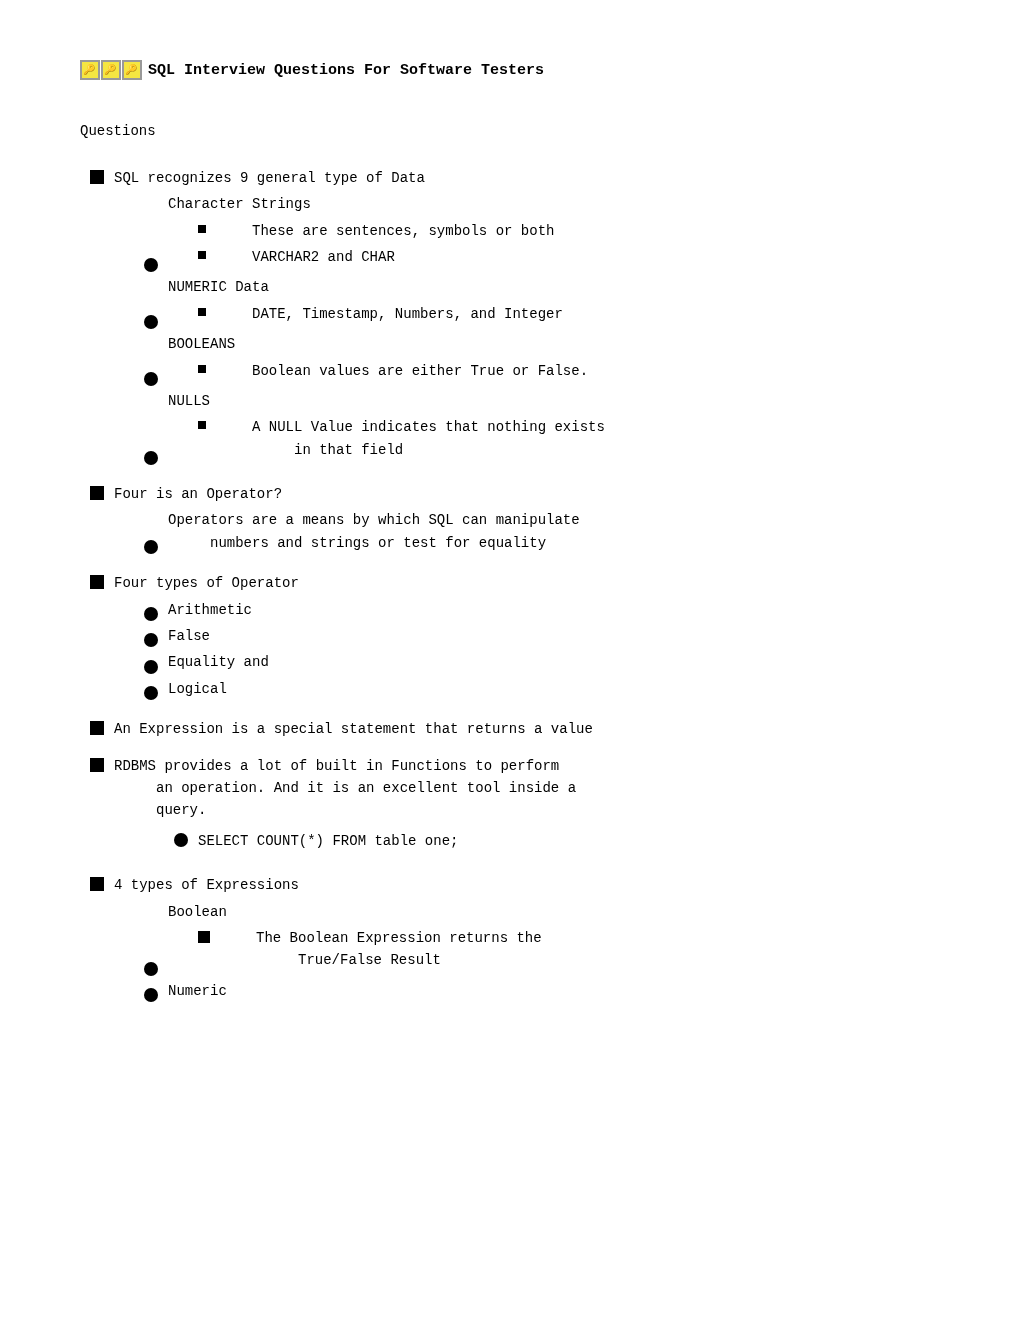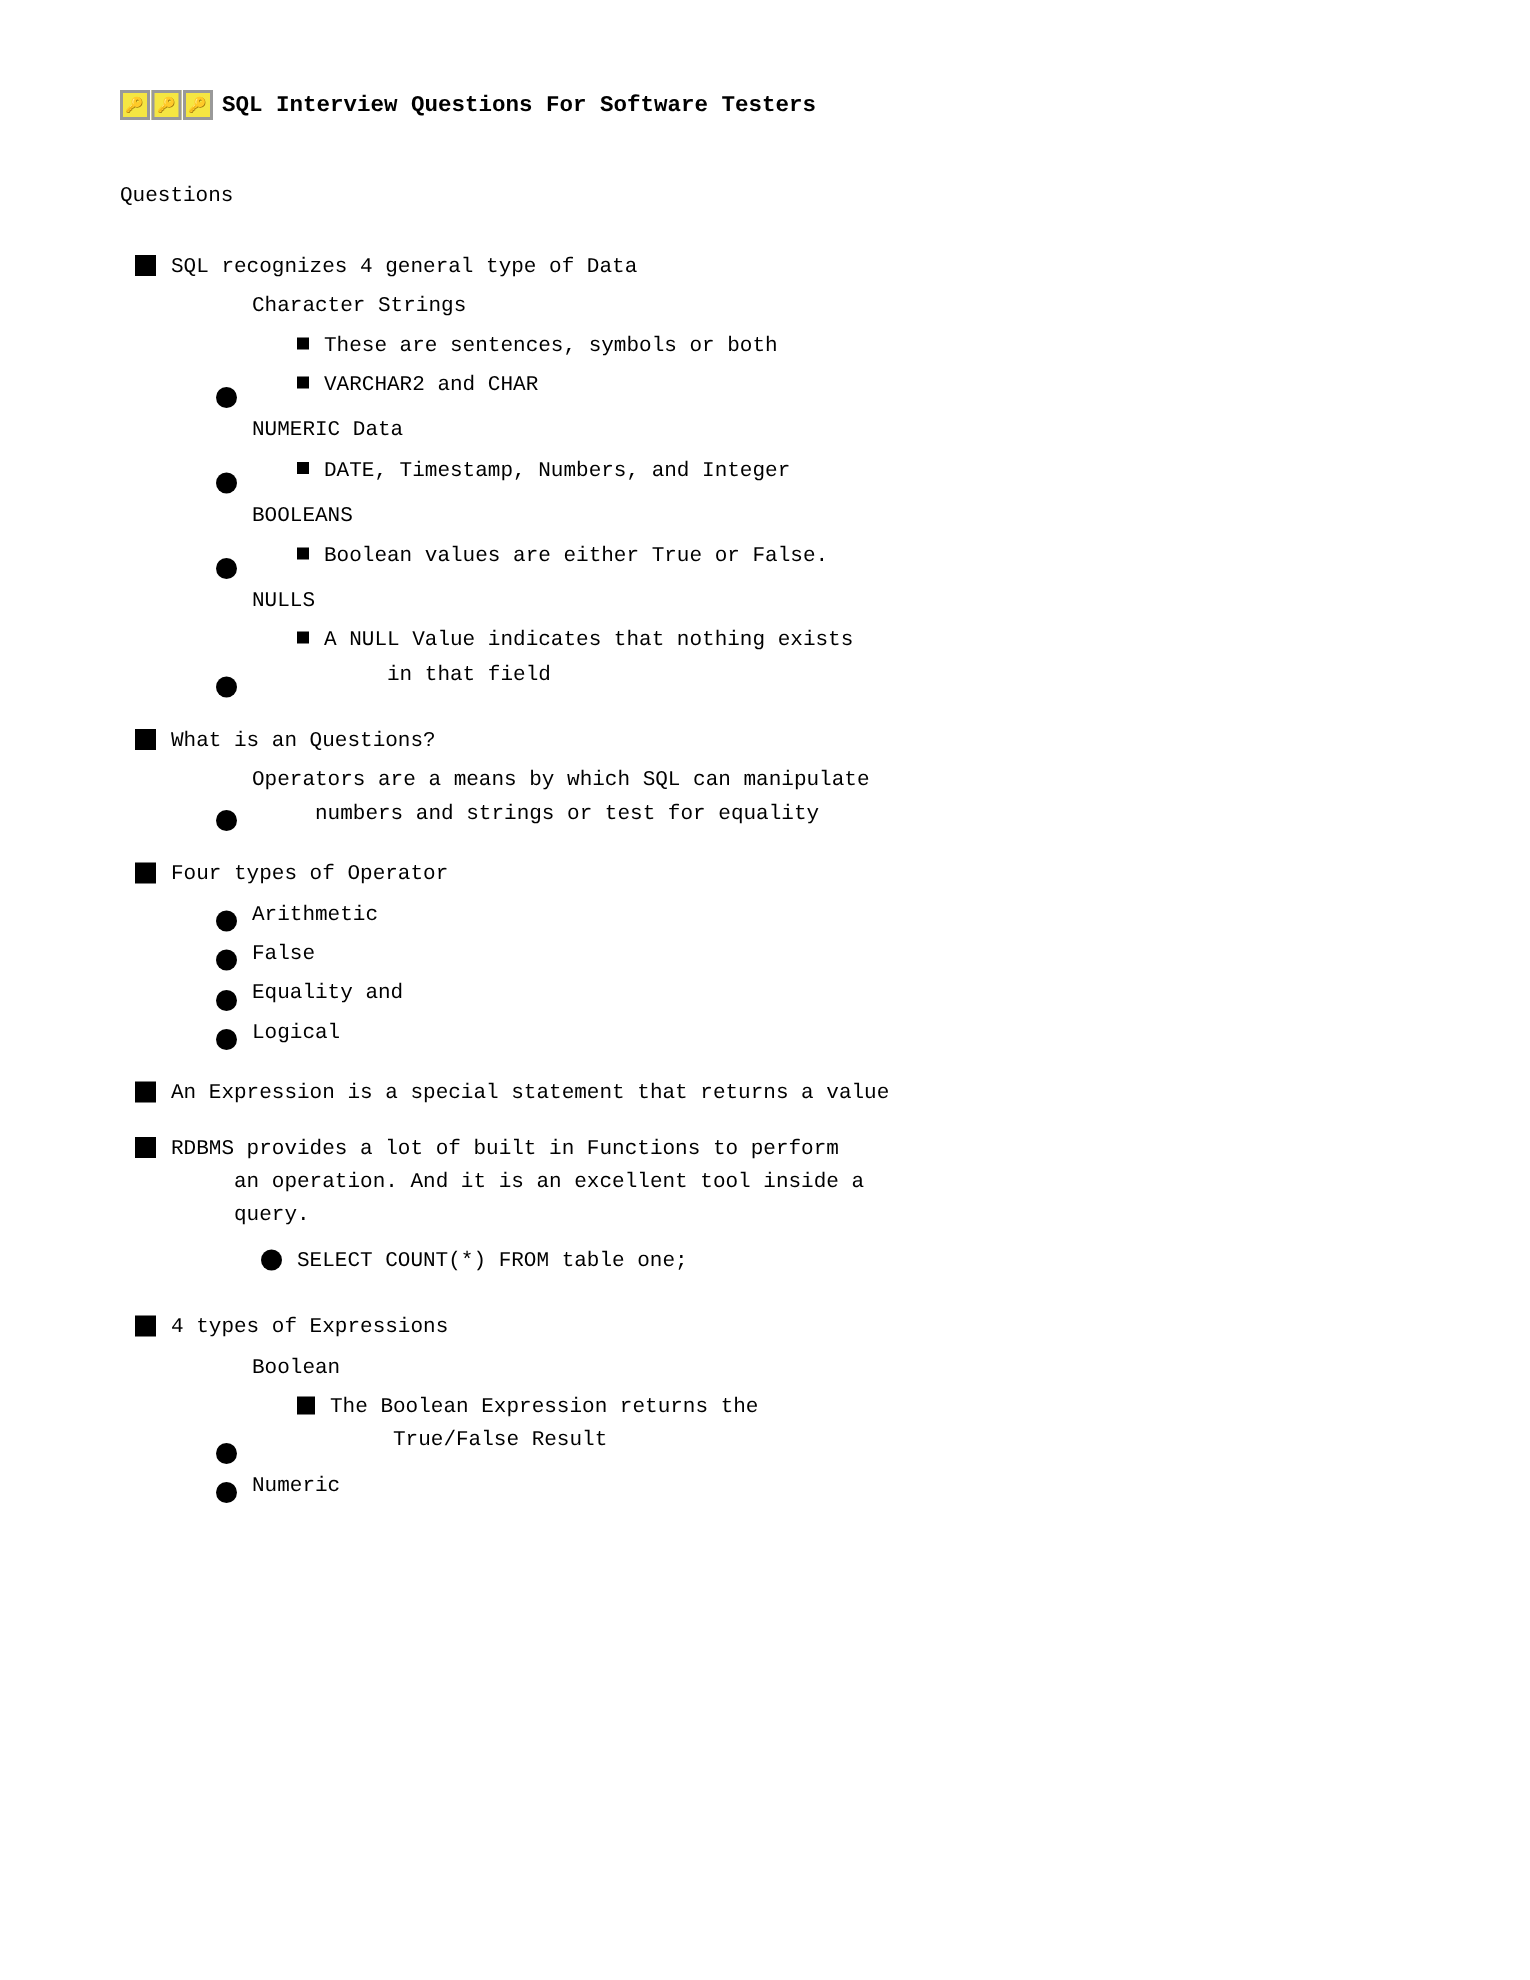--- a/index.html
+++ b/index.html
@@ -118,20 +118,21 @@
       list-style: none;
       margin-left: 30px;
       margin-top: 4px;
     }
 
     .list-l3 > li {
       display: flex;
       align-items: flex-start;
       margin-bottom: 4px;
       line-height: 1.6;
+      gap: 36px;
     }
 
     .li-content {
       flex: 1;
     }
 
     .section {
       margin-bottom: 14px;
     }
 
@@ -166,21 +167,21 @@
     <span>Questions</span>
   </div>
 
   <div class="content">
 
     <div class="section">
       <div class="list-l1">
         <li>
           <span class="bullet-square"></span>
           <div class="li-content">
-            <span>SQL recognizes 4 general type of Data</span>
+            <span>SQL recognizes 9 general type of Data</span>
             <ul class="list-l2">
 
               <li>
                 <span class="bullet-circle"></span>
                 <div class="li-content">
                   <span>Character Strings</span>
                   <ul class="list-l3">
                     <li>
                       <span class="bullet-small-square"></span>
                       <span class="li-content">These are sentences, symbols or both</span>
@@ -236,21 +237,21 @@
           </div>
         </li>
       </div>
     </div>
 
     <div class="section">
       <div class="list-l1">
         <li>
           <span class="bullet-square"></span>
           <div class="li-content">
-            <span>What is an Questions?</span>
+            <span>Four is an Operator?</span>
             <ul class="list-l2">
               <li>
                 <span class="bullet-circle"></span>
                 <span class="li-content">Operators are a means by which SQL can manipulate<br>&nbsp;&nbsp;&nbsp;&nbsp;&nbsp;numbers and strings or test for equality</span>
               </li>
             </ul>
           </div>
         </li>
       </div>
     </div>

